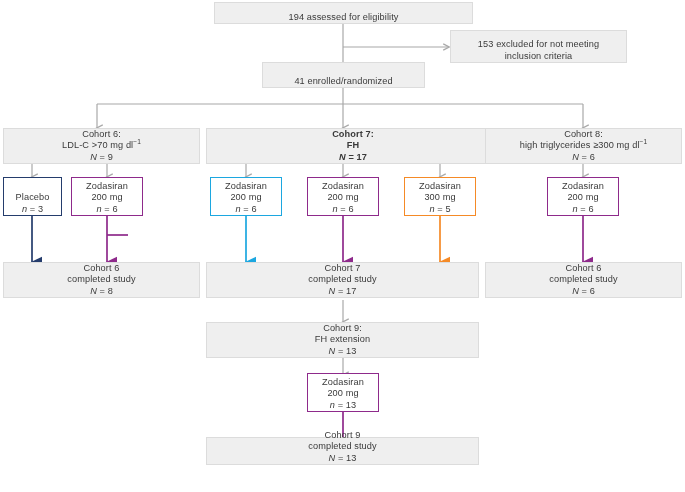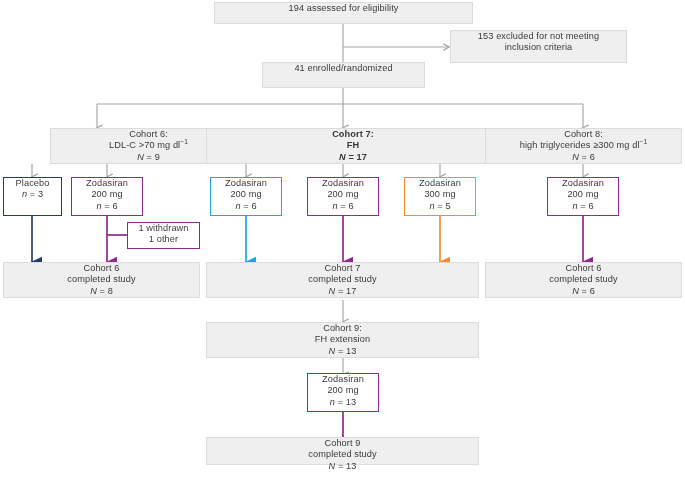--- a/index.html
+++ b/index.html
@@ -1,20 +1,20 @@
 <!DOCTYPE html>
 <html><head>
 <meta charset="utf-8">
 <style>
   html,body{margin:0;padding:0;background:#ffffff;}
   body{font-family:"Liberation Sans","DejaVu Sans",sans-serif;}
   #canvas{position:relative;width:685px;height:492px;background:#ffffff;overflow:hidden;}
   #wires{position:absolute;left:0;top:0;width:685px;height:492px;pointer-events:none;}
   .box{position:absolute;box-sizing:border-box;display:flex;flex-direction:column;
-       align-items:center;justify-content:flex-start;text-align:center;
+       align-items:center;justify-content:flex-end;text-align:center;
        font-size:9.2px;line-height:11.4px;color:#3a3a3a;letter-spacing:.1px;}
   .grey{background:#efefef;border:1px solid #dcdcdc;}
   .outlined{background:#ffffff;border-width:1.6px;border-style:solid;}
   .ln{display:block;white-space:nowrap;}
   .it{font-style:italic;}
   sup{font-size:6.6px;vertical-align:super;line-height:0;}
 </style>
 </head>
 <body>
 
@@ -78,21 +78,21 @@
 
   <div class="box grey" style="left:450px;top:30px;width:177px;height:33px;">
     <span class="ln">153 excluded for not meeting</span>
     <span class="ln">inclusion criteria</span>
   </div>
 
   <div class="box grey" style="left:262px;top:62px;width:163px;height:26px;">
     <span class="ln">41 enrolled/randomized</span>
   </div>
 
-  <div class="box grey" style="left:3px;top:128px;width:197px;height:36px;margin-left:47px;">
+  <div class="box grey" style="left:3px;top:128px;width:197px;height:36px;">
     <span class="ln">Cohort 6:</span>
     <span class="ln"><span>LDL-C &gt;70 mg dl</span><sup>−1</sup></span>
     <span class="ln"><span class="it">N</span> <span>= 9</span></span>
   </div>
 
   <div class="box grey" style="left:206px;top:128px;width:294px;height:36px;font-weight:bold;">
     <span class="ln">Cohort 7:</span>
     <span class="ln">FH</span>
     <span class="ln"><span class="it">N</span> <span>= 17</span></span>
   </div>
@@ -107,24 +107,20 @@
     <span class="ln">Placebo</span>
     <span class="ln"><span class="it">n</span> <span>= 3</span></span>
   </div>
 
   <div class="box outlined" style="left:71px;top:177px;width:72px;height:39px;border-color:#8e2a8b;">
     <span class="ln">Zodasiran</span>
     <span class="ln">200 mg</span>
     <span class="ln"><span class="it">n</span> <span>= 6</span></span>
   </div>
 
-  <div class="box outlined" style="left:127px;top:222px;width:73px;height:27px;border-color:#8e2a8b;">
-    <span class="ln">1 withdrawn</span>
-    <span class="ln">1 other</span>
-  </div>
 
   <div class="box outlined" style="left:210px;top:177px;width:72px;height:39px;border-color:#1ca7e0;">
     <span class="ln">Zodasiran</span>
     <span class="ln">200 mg</span>
     <span class="ln"><span class="it">n</span> <span>= 6</span></span>
   </div>
 
   <div class="box outlined" style="left:307px;top:177px;width:72px;height:39px;border-color:#8e2a8b;">
     <span class="ln">Zodasiran</span>
     <span class="ln">200 mg</span>

